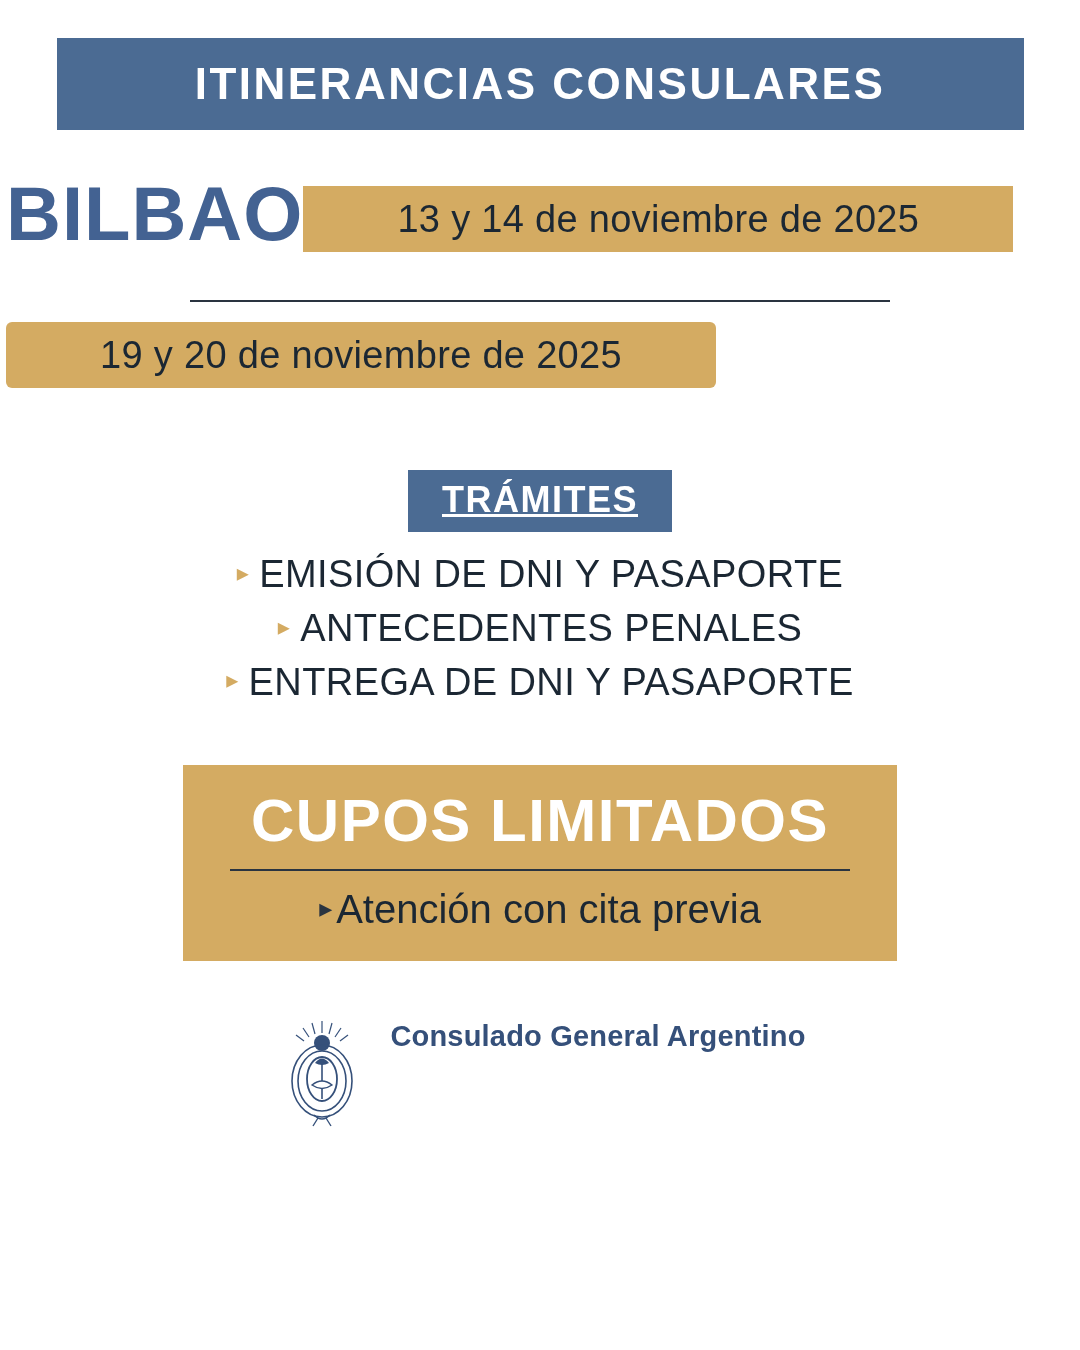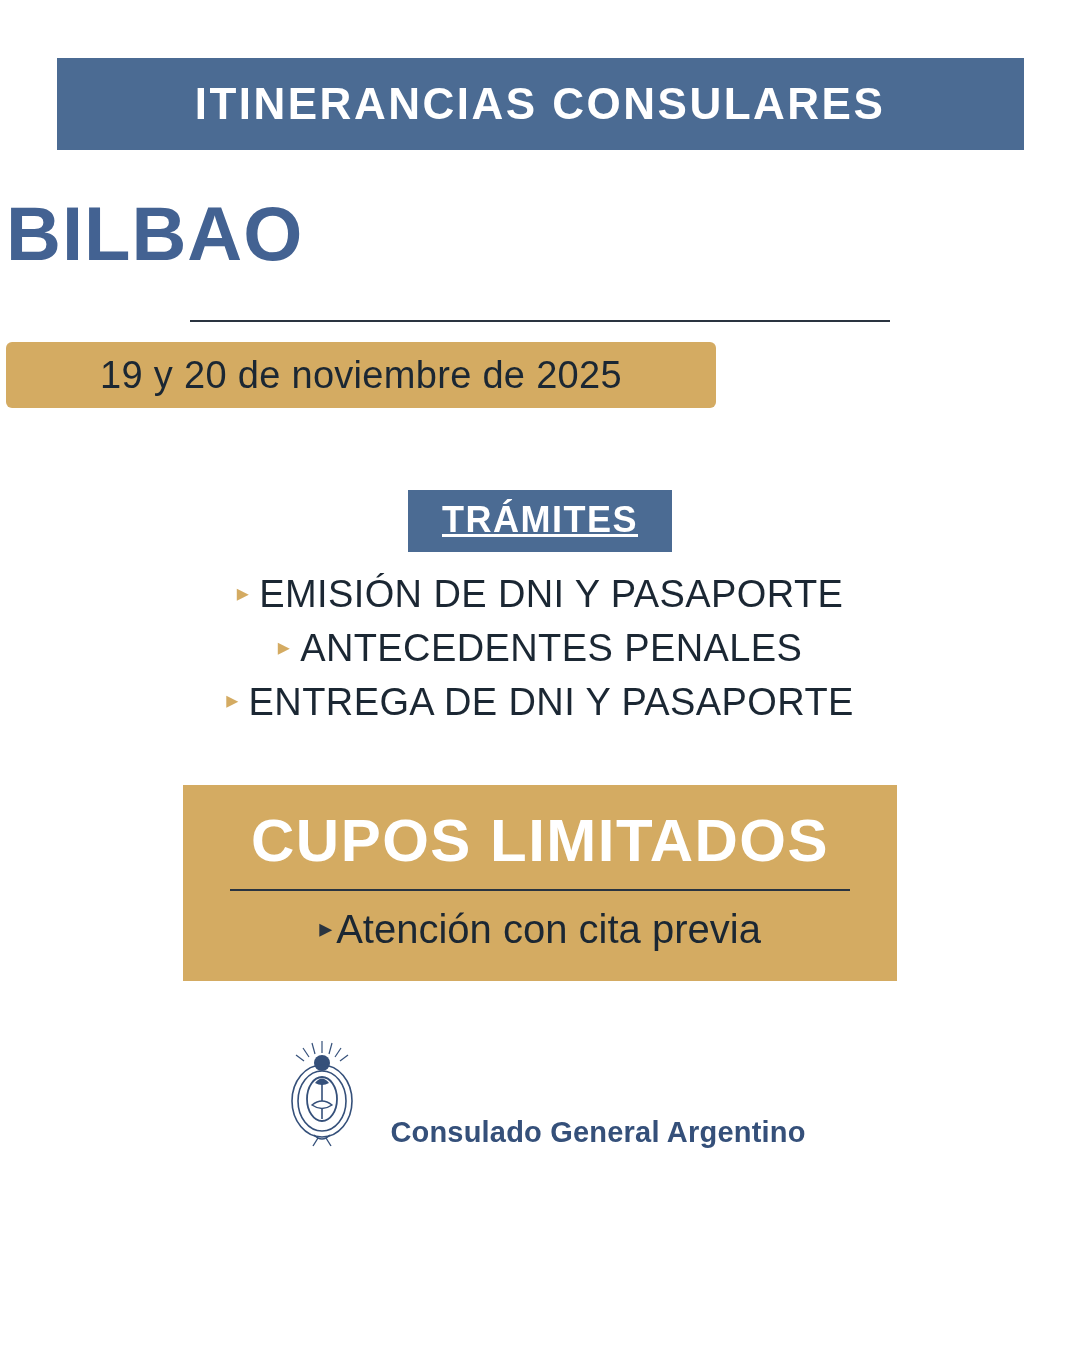--- a/index.html
+++ b/index.html
@@ -20,21 +20,21 @@
     width: 1080px;
     height: 1350px;
     box-sizing: border-box;
     display: flex;
     flex-direction: column;
     align-items: center;
   }
 
   
   .header-banner {
-    margin-top: 58px;
+    margin-top: 38px;
     width: 967px;
     height: 92px;
     background: #4b6b93;
     display: flex;
     align-items: center;
     justify-content: center;
   }
   .header-banner .title {
     color: #ffffff;
     font-size: 44px;
@@ -163,21 +163,21 @@
     color: #2a3440;
     font-size: 26px;
     margin-right: 4px;
     top: -1px;
   }
 
   
   .footer {
     margin-top: 58px;
     display: flex;
-    align-items: flex-end;
+    align-items: flex-start;
     justify-content: center;
     gap: 20px;
   }
   .crest {
     width: 96px;
     height: 110px;
     flex: 0 0 auto;
   }
   .footer-text {
     display: flex;
@@ -202,20 +202,21 @@
 <body>
 
 <div class="poster">
 
   <div class="header-banner">
     <div class="title">ITINERANCIAS CONSULARES</div>
   </div>
 
   <div class="city-block">
     <div class="city-name bilbao-name">BILBAO</div>
+    <div class="city-dates bilbao-dates">13 y 14 de noviembre de 2025</div>
   </div>
 
   <div class="divider"></div>
 
   <div class="city-block">
     <div class="city-dates murcia-dates">19 y 20 de noviembre de 2025</div>
   </div>
 
   <div class="tramites-banner">
     <div class="label">TRÁMITES</div>

